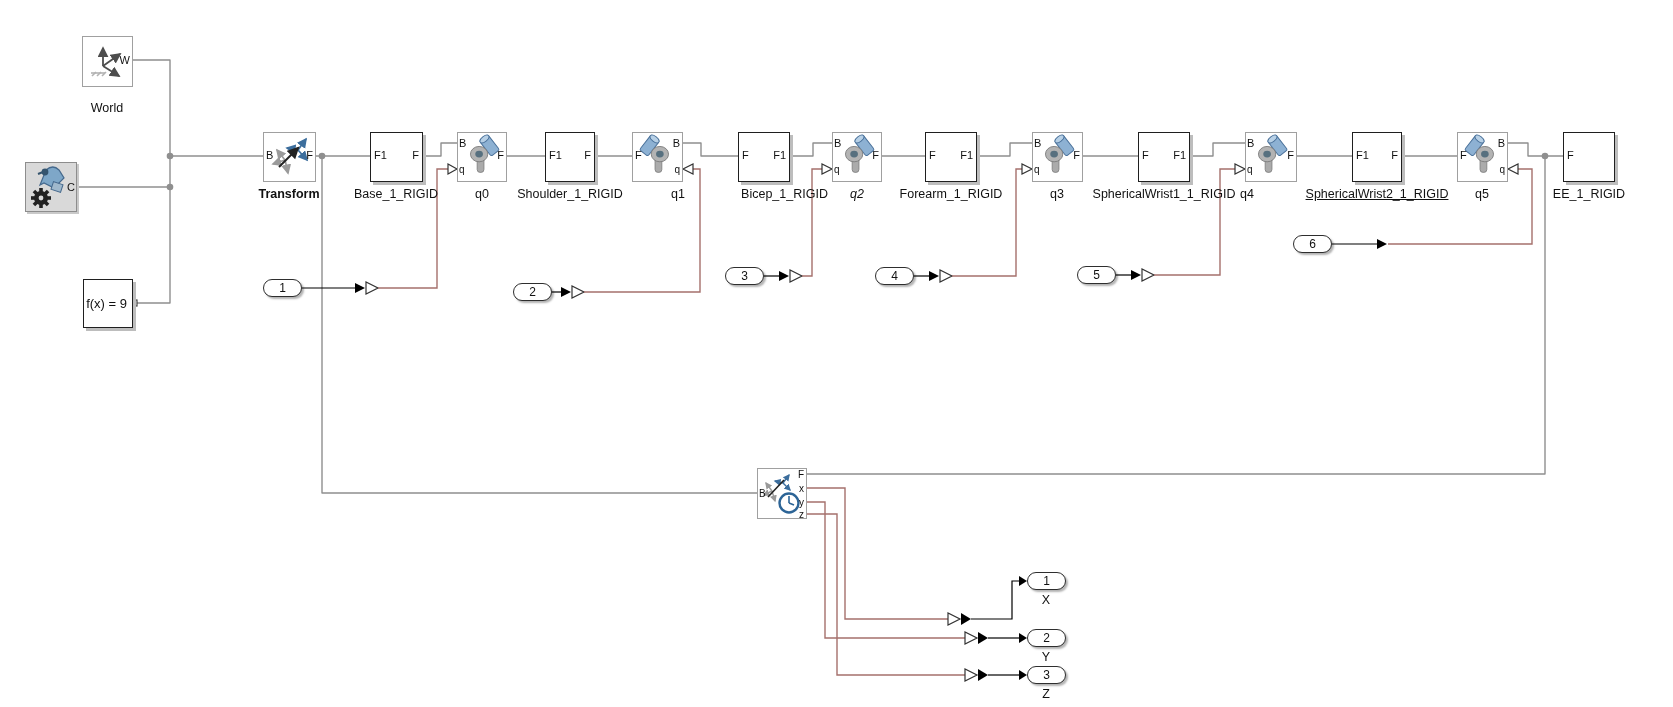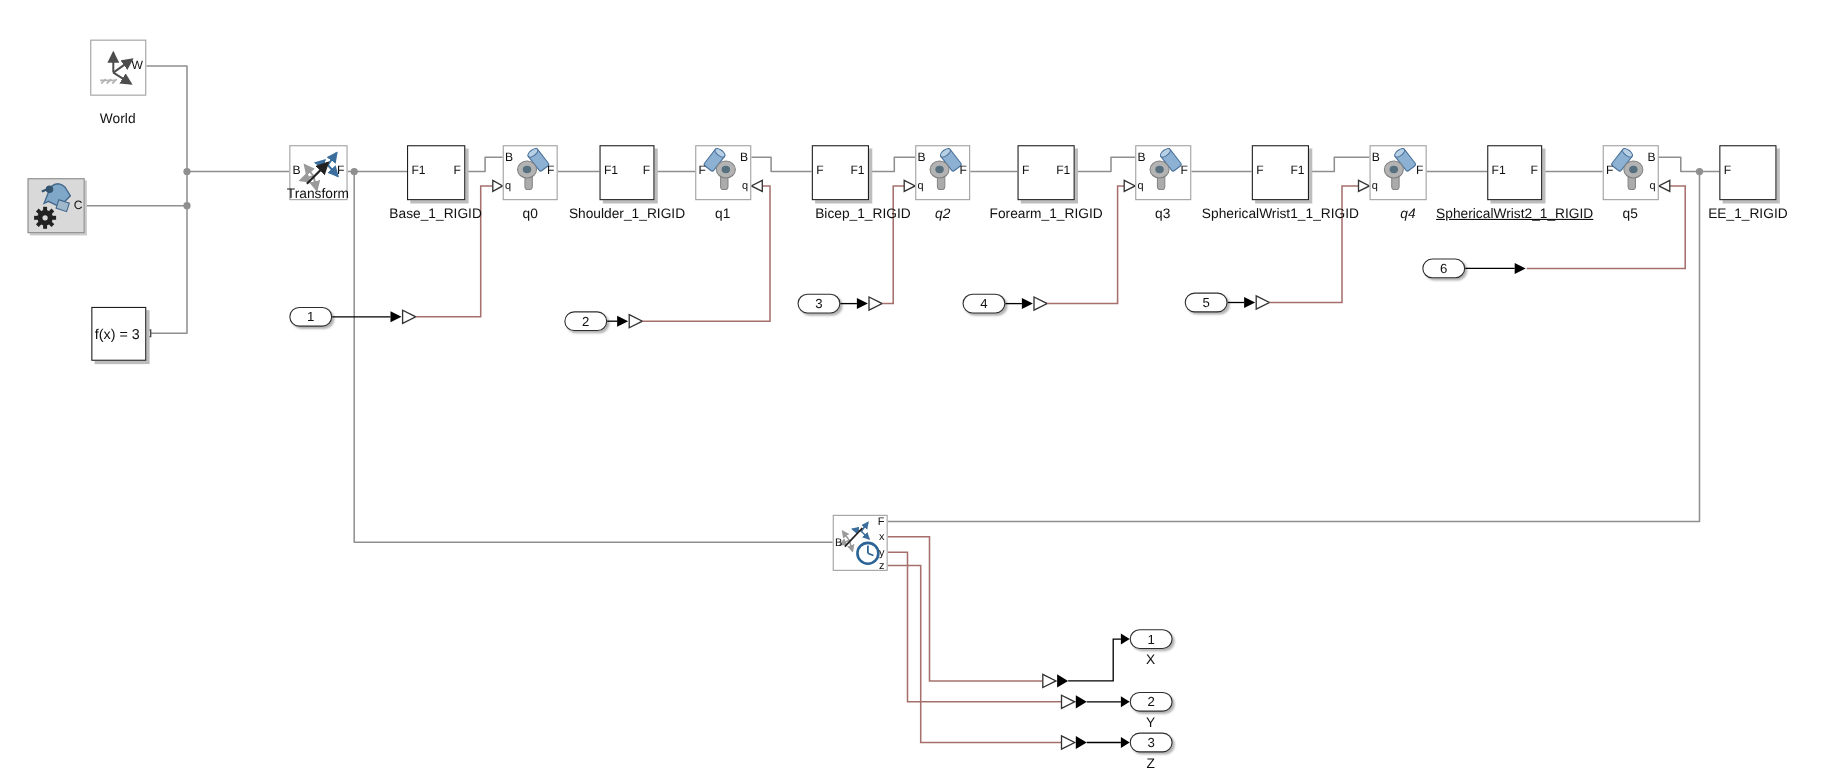--- a/index.html
+++ b/index.html
@@ -168,21 +168,21 @@
         <rect x="-1.8" y="-10" width="3.6" height="5" transform="rotate(270)"></rect>
         <rect x="-1.8" y="-10" width="3.6" height="5" transform="rotate(315)"></rect>
         <circle r="7"></circle>
         <circle r="2.4" fill="#d9d9d9"></circle>
       </g>
     </svg>
     <span class="port" style="right:1px;top:19px;">C</span>
   </div>
 
   <div class="blk sub solver" style="left:83px;top:279px;width:50px;height:49px;">
-    <span>f(x) = 3</span>
+    <span>f(x) = 9</span>
   </div>
 
   <div class="blk" style="left:263px;top:132px;width:53px;height:50px;">
     <svg class="icon" width="50" height="47" viewBox="0 0 50 47">
       <defs>
         <marker id="t-g" markerWidth="7" markerHeight="7" refX="5" refY="3" orient="auto">
             <path d="M0,0 L6,3 L0,6 Z" fill="#9a9a9a"></path>
           </marker>
         <marker id="t-b" markerWidth="7" markerHeight="7" refX="5" refY="3" orient="auto">
             <path d="M0,0 L6,3 L0,6 Z" fill="#3c6e9d"></path>
@@ -199,21 +199,21 @@
       <g stroke="#3c6e9d" stroke-width="1.7" fill="none">
         <line x1="34" y1="17" x2="42" y2="6" marker-end="url(#t-b)"></line>
         <line x1="34" y1="17" x2="23" y2="15" marker-end="url(#t-b)"></line>
         <line x1="34" y1="17" x2="43" y2="27" marker-end="url(#t-b)"></line>
       </g>
       <line x1="15" y1="34" x2="34" y2="15" stroke="#222" stroke-width="2" marker-end="url(#t-k)"></line>
     </svg>
     <span class="port" style="left:2px;top:17px;">B</span>
     <span class="port" style="right:2px;top:17px;">F</span>
   </div>
-  <div class="lbl" style="left:289px;top:169px;">Transform</div>
+  <div class="lbl" style="left:289px;top:187px;font-weight:bold;">Transform</div>
 
   <div class="blk sub" style="left:370px;top:132px;width:53px;height:50px;">
     <span class="port" style="left:3px;top:17px;">F1</span>
     <span class="port" style="right:3px;top:17px;">F</span>
   </div>
   <div class="lbl" style="left:396px;top:187px;">Base_1_RIGID</div>
 
   <div class="blk" style="left:457px;top:132px;width:50px;height:50px;">
     <svg class="icon" width="48" height="48" viewBox="0 0 50 50">
       <rect x="20" y="22" width="7" height="19" rx="3" fill="#ababab" stroke="#858585"></rect>
@@ -245,21 +245,21 @@
           <ellipse cx="33.5" cy="4.5" rx="5.5" ry="2.8" fill="#b7d0e6" stroke="#4a719a"></ellipse>
         </g>
         <ellipse cx="22" cy="22" rx="9" ry="8" fill="#b3b3b3" stroke="#808080"></ellipse>
         <ellipse cx="22" cy="22" rx="4" ry="3.5" fill="#57707f"></ellipse>
       </g>
     </svg>
     <span class="port" style="left:2px;top:17px;">F</span>
     <span class="port" style="right:2px;top:5px;">B</span>
     <span class="port sm" style="right:2px;top:32px;">q</span>
   </div>
-  <div class="lbl" style="left:657px;top:187px;">q1</div>
+  <div class="lbl" style="left:678px;top:187px;">q1</div>
 
   <div class="blk sub" style="left:738px;top:132px;width:52px;height:50px;">
     <span class="port" style="left:3px;top:17px;">F</span>
     <span class="port" style="right:3px;top:17px;">F1</span>
   </div>
   <div class="lbl" style="left:764px;top:187px;padding-left:41px;">Bicep_1_RIGID</div>
 
   <div class="blk" style="left:832px;top:132px;width:50px;height:50px;">
     <svg class="icon" width="48" height="48" viewBox="0 0 50 50">
       <rect x="20" y="22" width="7" height="19" rx="3" fill="#ababab" stroke="#858585"></rect>
@@ -311,21 +311,21 @@
         <rect x="28" y="3" width="11" height="20" rx="2" fill="#8db1d3" stroke="#4a719a"></rect>
         <ellipse cx="33.5" cy="4.5" rx="5.5" ry="2.8" fill="#b7d0e6" stroke="#4a719a"></ellipse>
       </g>
       <ellipse cx="22" cy="22" rx="9" ry="8" fill="#b3b3b3" stroke="#808080"></ellipse>
       <ellipse cx="22" cy="22" rx="4" ry="3.5" fill="#57707f"></ellipse>
     </svg>
     <span class="port" style="left:1px;top:5px;">B</span>
     <span class="port sm" style="left:1px;top:32px;">q</span>
     <span class="port" style="right:2px;top:17px;">F</span>
   </div>
-  <div class="lbl" style="left:1280px;top:187px;font-style:italic;">q4</div>
+  <div class="lbl" style="left:1247px;top:187px;">q4</div>
 
   <div class="blk sub" style="left:1352px;top:132px;width:50px;height:50px;">
     <span class="port" style="left:3px;top:17px;">F1</span>
     <span class="port" style="right:3px;top:17px;">F</span>
   </div>
   <div class="lbl" style="left:1377px;top:187px;text-decoration:underline;">SphericalWrist2_1_RIGID</div>
 
   <div class="blk" style="left:1457px;top:132px;width:51px;height:50px;">
     <svg class="icon" width="48" height="48" viewBox="0 0 50 50">
       <g transform="translate(50,0) scale(-1,1)">

